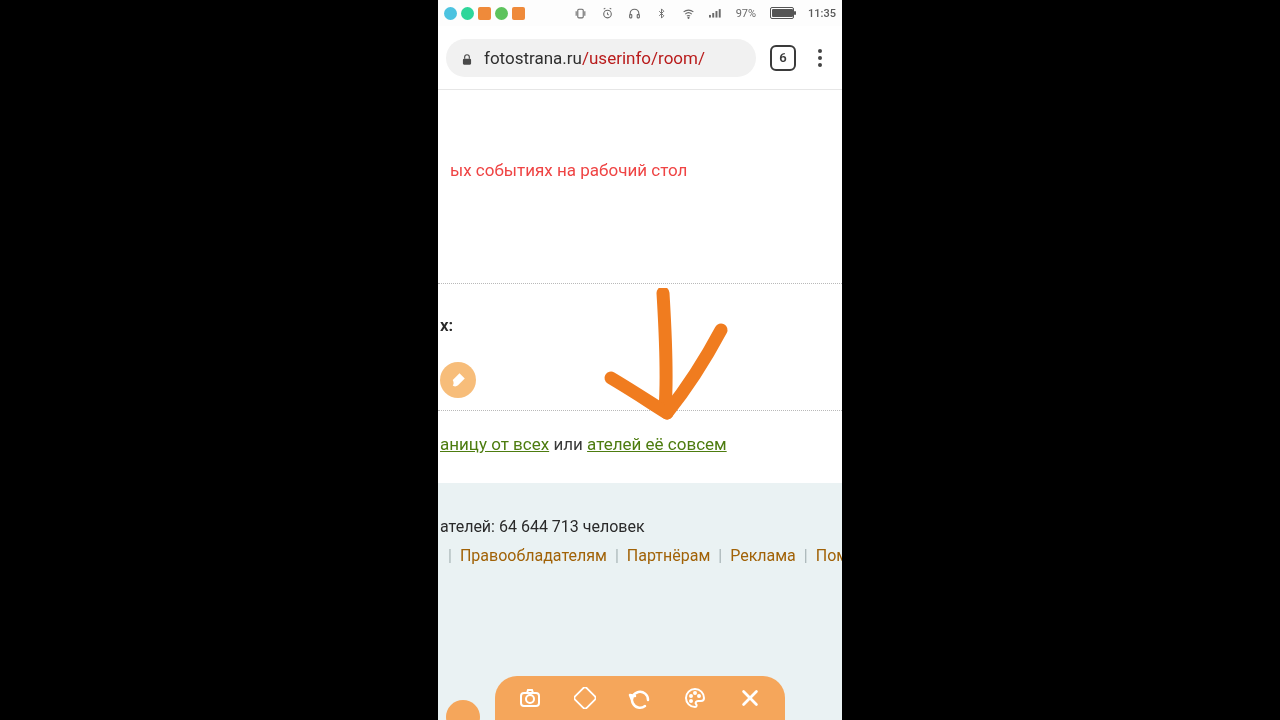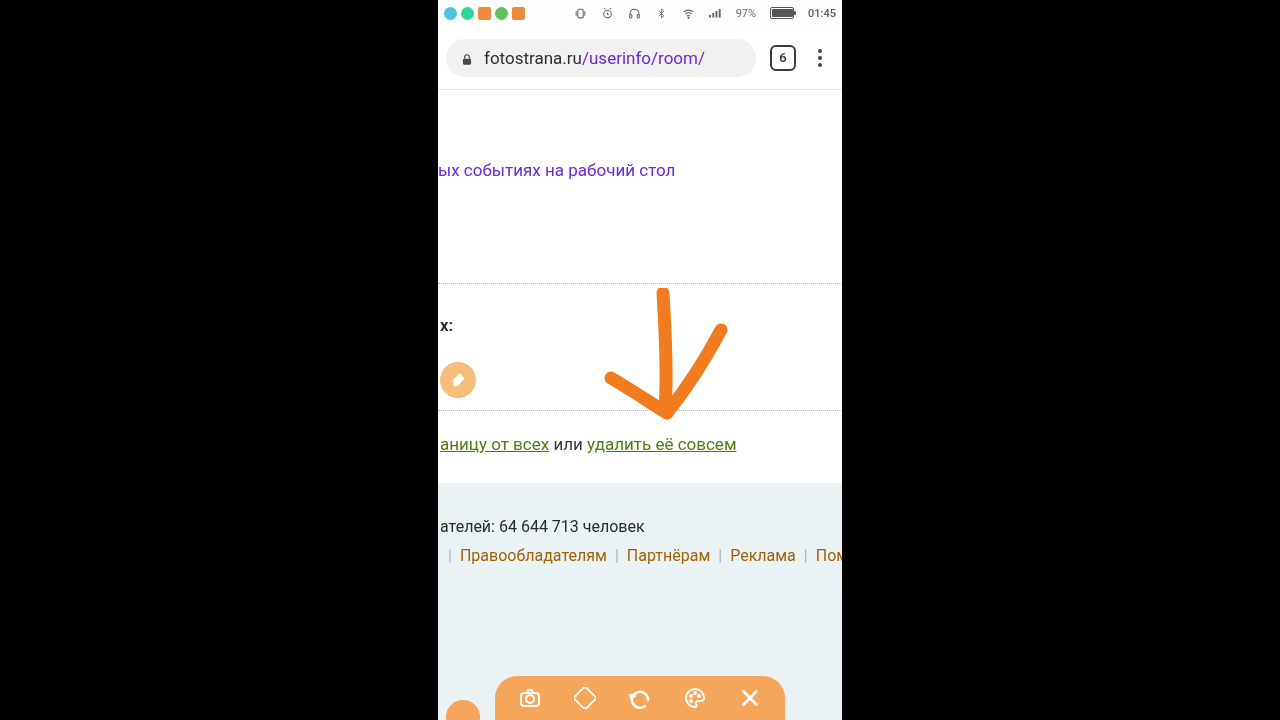--- a/index.html
+++ b/index.html
@@ -63,40 +63,40 @@
     border-radius: 19px;
     display:flex; align-items:center;
     padding: 0 14px;
     gap:10px;
     font-size: 17px;
     color:#444;
     overflow:hidden;
   }
   .lock-ico { width:14px; height:14px; }
   .url-host { color:#2f2f2f;margin-top:47px; }
-  .url-path { color:#6d28d9; }
+  .url-path { color:#b91c1c; }
   .tabcount {
     width: 26px; height: 26px; border: 2px solid #3a3a3a; border-radius: 6px;
     display:flex; align-items:center; justify-content:center;
     font-size: 13px; font-weight: 600; color:#3a3a3a;
   }
   .kebab { width:20px; display:flex; flex-direction:column; align-items:center; gap:3px; }
   .kebab span { width:4px; height:4px; border-radius:50%; background:#444; }
 
   
   .page {
     background:#fff;
     position:relative;
     height: calc(720px - 90px);
     color:#2a2a2a;
     font-size: 17px;
   }
   .txt-desktop {
-    position:absolute; left:0; top:70px; padding-left:0;
-    color:#6d28d9; white-space:nowrap;
+    position:absolute; left:0; top:70px; padding-left:12px;
+    color:#ef4444; white-space:nowrap;
   }
   .dotline {
     position:absolute; left:0; right:0; height:0;
     border-top: 1px dotted #b9b9b9;
   }
   .dl1 { top: 193px; }
   .dl2 { top: 320px; }
   .txt-x {
     position:absolute; left:0; top:225px; font-weight:600; color:#2a2a2a;
     padding-left:2px;
@@ -217,21 +217,21 @@
             <rect x="0" y="10" width="3" height="4" fill="#6a6a6a"></rect>
             <rect x="5" y="7" width="3" height="7" fill="#6a6a6a"></rect>
             <rect x="10" y="4" width="3" height="10" fill="#6a6a6a"></rect>
             <rect x="15" y="1" width="3" height="13" fill="#6a6a6a"></rect>
           </svg>
       </span>
       <span>97%</span>
       <span class="sb-batt">
           <span class="sb-batt-fill"></span>
         </span>
-      <span class="sb-clock">01:45</span>
+      <span class="sb-clock">11:35</span>
     </div>
   </div>
 
   <div class="browserbar">
     <div class="omnibox">
       <span class="lock-ico">
         <svg viewBox="0 0 24 24" width="14" height="14" fill="#4a4a4a">
             <rect x="5" y="10" width="14" height="10" rx="2"></rect>
             <path d="M8 10V7a4 4 0 1 1 8 0v3" fill="none" stroke="#4a4a4a" stroke-width="2"></path>
           </svg>
@@ -259,21 +259,21 @@
 
     <div class="brush">
       <svg viewBox="0 0 24 24" width="18" height="18" fill="#fff">
           <path d="M14 3l7 7-9 9c-2 2-6 2-7 0 2-1 1-5 0-7l9-9z"></path>
         </svg>
     </div>
 
     <div class="dotline dl2"></div>
 
     <div class="links-row">
-      <span class="ulink">аницу от всех</span><span class="mid-plain"> или </span><span class="ulink">удалить её совсем</span>
+      <span class="ulink">аницу от всех</span><span class="mid-plain"> или </span><span class="ulink">ателей её совсем</span>
     </div>
 
     <svg class="arrow" viewBox="0 0 150 140">
       <path d="M70 5 C72 40 75 85 72 120" stroke="#f07c1f" stroke-width="13" stroke-linecap="round" fill="none"></path>
       <path d="M18 90 C40 103 58 115 74 125" stroke="#f07c1f" stroke-width="13" stroke-linecap="round" fill="none"></path>
       <path d="M128 42 C112 72 90 105 74 125" stroke="#f07c1f" stroke-width="13" stroke-linecap="round" fill="none"></path>
     </svg>
 
     <div class="footer">
       <div class="count">ателей: 64 644 713 человек</div>

